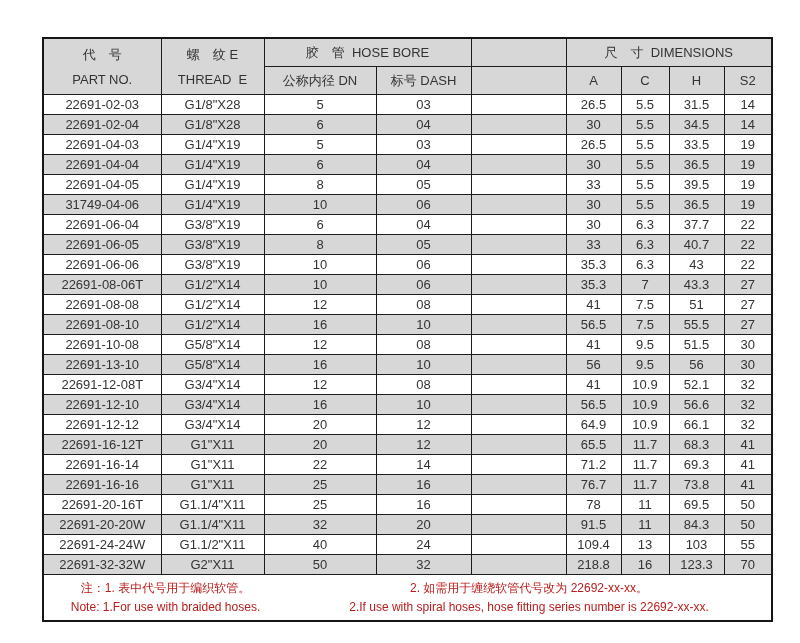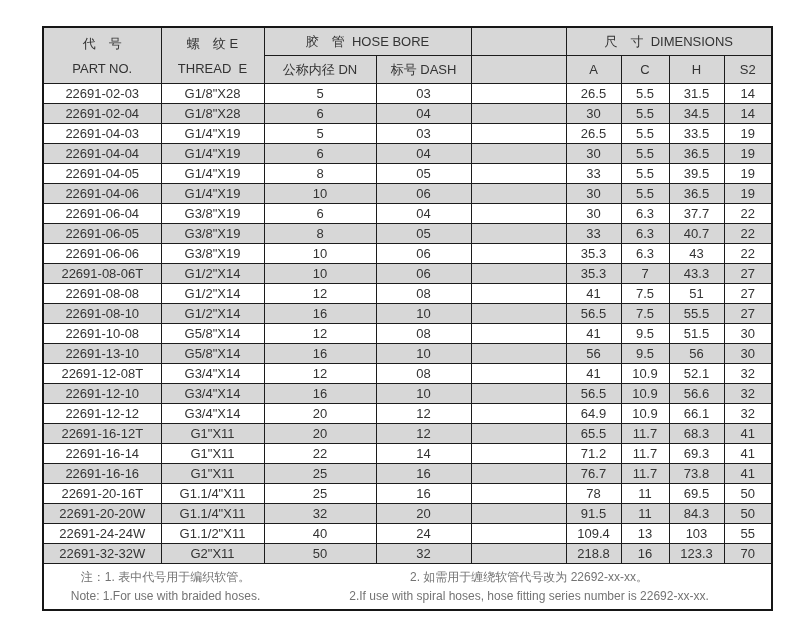--- a/index.html
+++ b/index.html
@@ -14,21 +14,21 @@
   .page {
     position: relative;
     width: 800px;
     height: 643px;
     background: #ffffff;
     overflow: hidden;
   }
   .sheet {
     position: absolute;
     left: 42px;
-    top: 26px;
+    top: 37px;
     width: 729px;
   }
   table.spec {
     border-collapse: collapse;
     table-layout: fixed;
     width: 729px;
     border: 2.5px solid #161616;
   }
   table.spec th, table.spec td {
     border: 1.5px solid #1c1c1c;
@@ -59,21 +59,21 @@
     background: #ffffff;
     text-align: left;
     height: 45px;
     padding: 3px 5px 4px 5px;
     vertical-align: middle;
   }
   .note-line {
     display: flex;
     align-items: baseline;
     font-size: 12px;
-    color: #737373;
+    color: #b91c1c;
     line-height: 19px;
     white-space: nowrap;
   }
   .note-line .seg1 { width: 243px; flex: 0 0 243px; }
   .note-line .seg2 { flex: 1; }
 </style>
 </head>
 <body>
 
 <div class="page">
@@ -164,21 +164,21 @@
             <td>G1/4"X19</td>
             <td>8</td>
             <td>05</td>
             <td></td>
             <td>33</td>
             <td>5.5</td>
             <td>39.5</td>
             <td>19</td>
           </tr>
           <tr>
-            <td>22691-04-06</td>
+            <td>31749-04-06</td>
             <td>G1/4"X19</td>
             <td>10</td>
             <td>06</td>
             <td></td>
             <td>30</td>
             <td>5.5</td>
             <td>36.5</td>
             <td>19</td>
           </tr>
           <tr>

